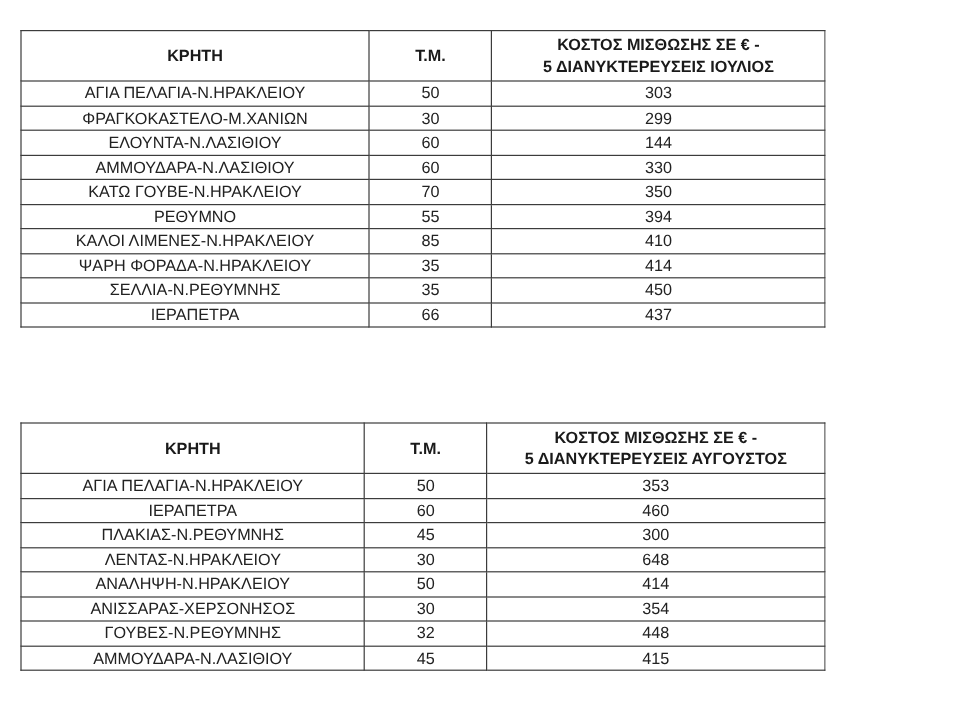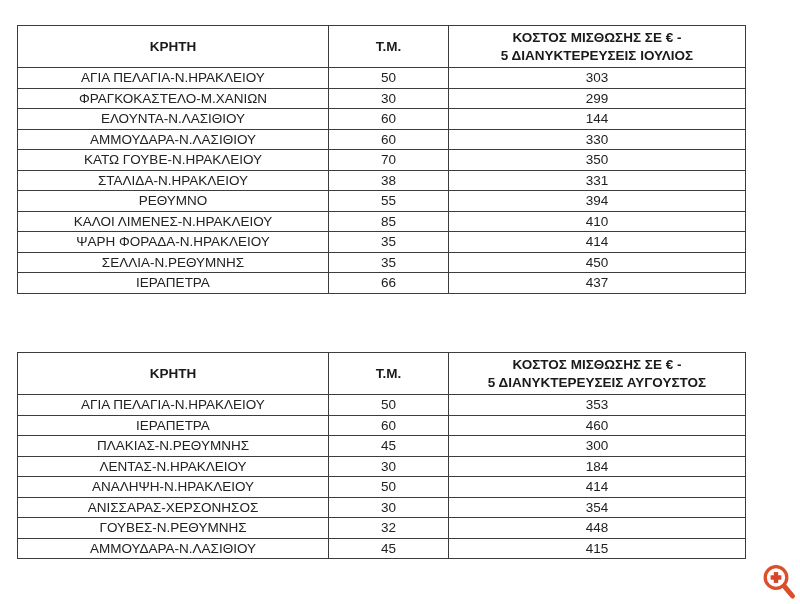--- a/index.html
+++ b/index.html
@@ -8,21 +8,21 @@
     background: #ffffff;
   }
   body {
     width: 800px;
     height: 604px;
     font-family: "Liberation Sans", sans-serif;
     color: #1e1e1e;
   }
   .canvas {
     position: relative;
-    width: 800px;
+    width: 688px;
     height: 604px;
     background: #ffffff;
     overflow: hidden;
   }
   table.rental {
     position: absolute;
     left: 17px;
     border-collapse: collapse;
     table-layout: fixed;
     background: #ffffff;
@@ -105,25 +105,20 @@
           <td>ΑΜΜΟΥΔΑΡΑ-Ν.ΛΑΣΙΘΙΟΥ</td>
           <td>60</td>
           <td>330</td>
         </tr>
         <tr>
           <td>ΚΑΤΩ ΓΟΥΒΕ-Ν.ΗΡΑΚΛΕΙΟΥ</td>
           <td>70</td>
           <td>350</td>
         </tr>
         <tr>
-          <td>ΣΤΑΛΙΔΑ-Ν.ΗΡΑΚΛΕΙΟΥ</td>
-          <td>38</td>
-          <td>331</td>
-        </tr>
-        <tr>
           <td>ΡΕΘΥΜΝΟ</td>
           <td>55</td>
           <td>394</td>
         </tr>
         <tr>
           <td>ΚΑΛΟΙ ΛΙΜΕΝΕΣ-Ν.ΗΡΑΚΛΕΙΟΥ</td>
           <td>85</td>
           <td>410</td>
         </tr>
         <tr>
@@ -172,21 +167,21 @@
           <td>460</td>
         </tr>
         <tr>
           <td>ΠΛΑΚΙΑΣ-Ν.ΡΕΘΥΜΝΗΣ</td>
           <td>45</td>
           <td>300</td>
         </tr>
         <tr>
           <td>ΛΕΝΤΑΣ-Ν.ΗΡΑΚΛΕΙΟΥ</td>
           <td>30</td>
-          <td>184</td>
+          <td>648</td>
         </tr>
         <tr>
           <td>ΑΝΑΛΗΨΗ-Ν.ΗΡΑΚΛΕΙΟΥ</td>
           <td>50</td>
           <td>414</td>
         </tr>
         <tr>
           <td>ΑΝΙΣΣΑΡΑΣ-ΧΕΡΣΟΝΗΣΟΣ</td>
           <td>30</td>
           <td>354</td>

